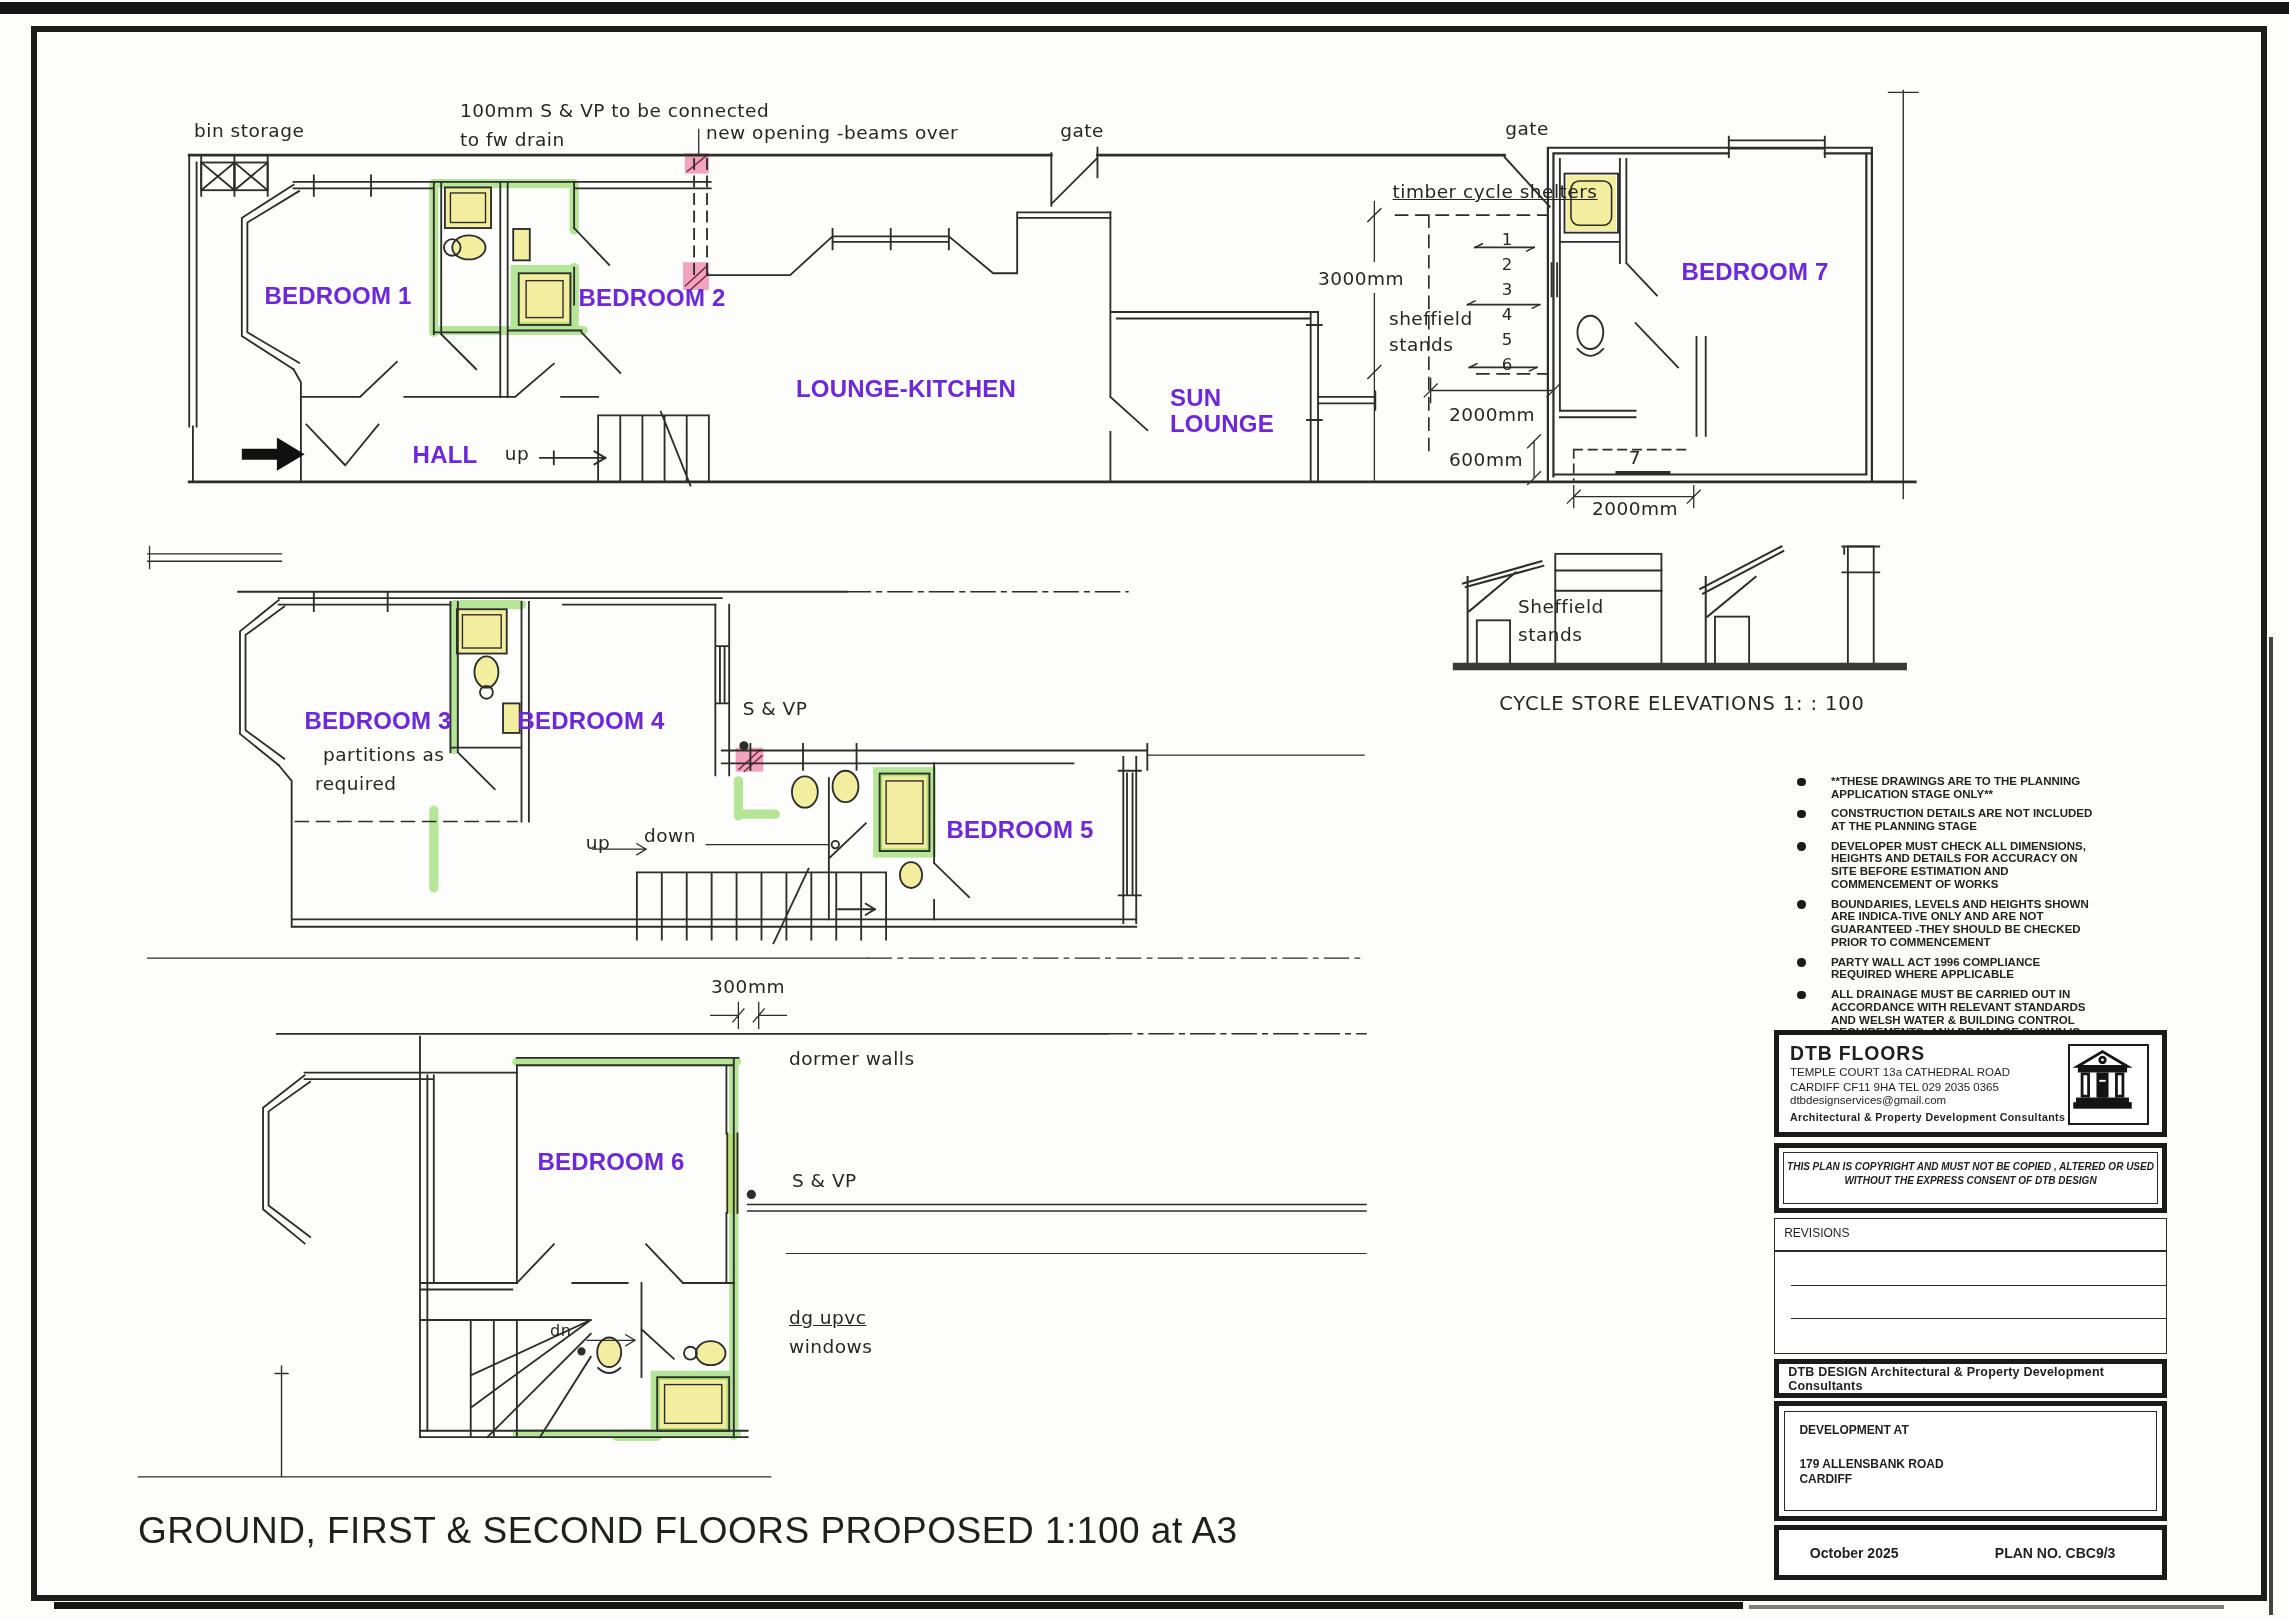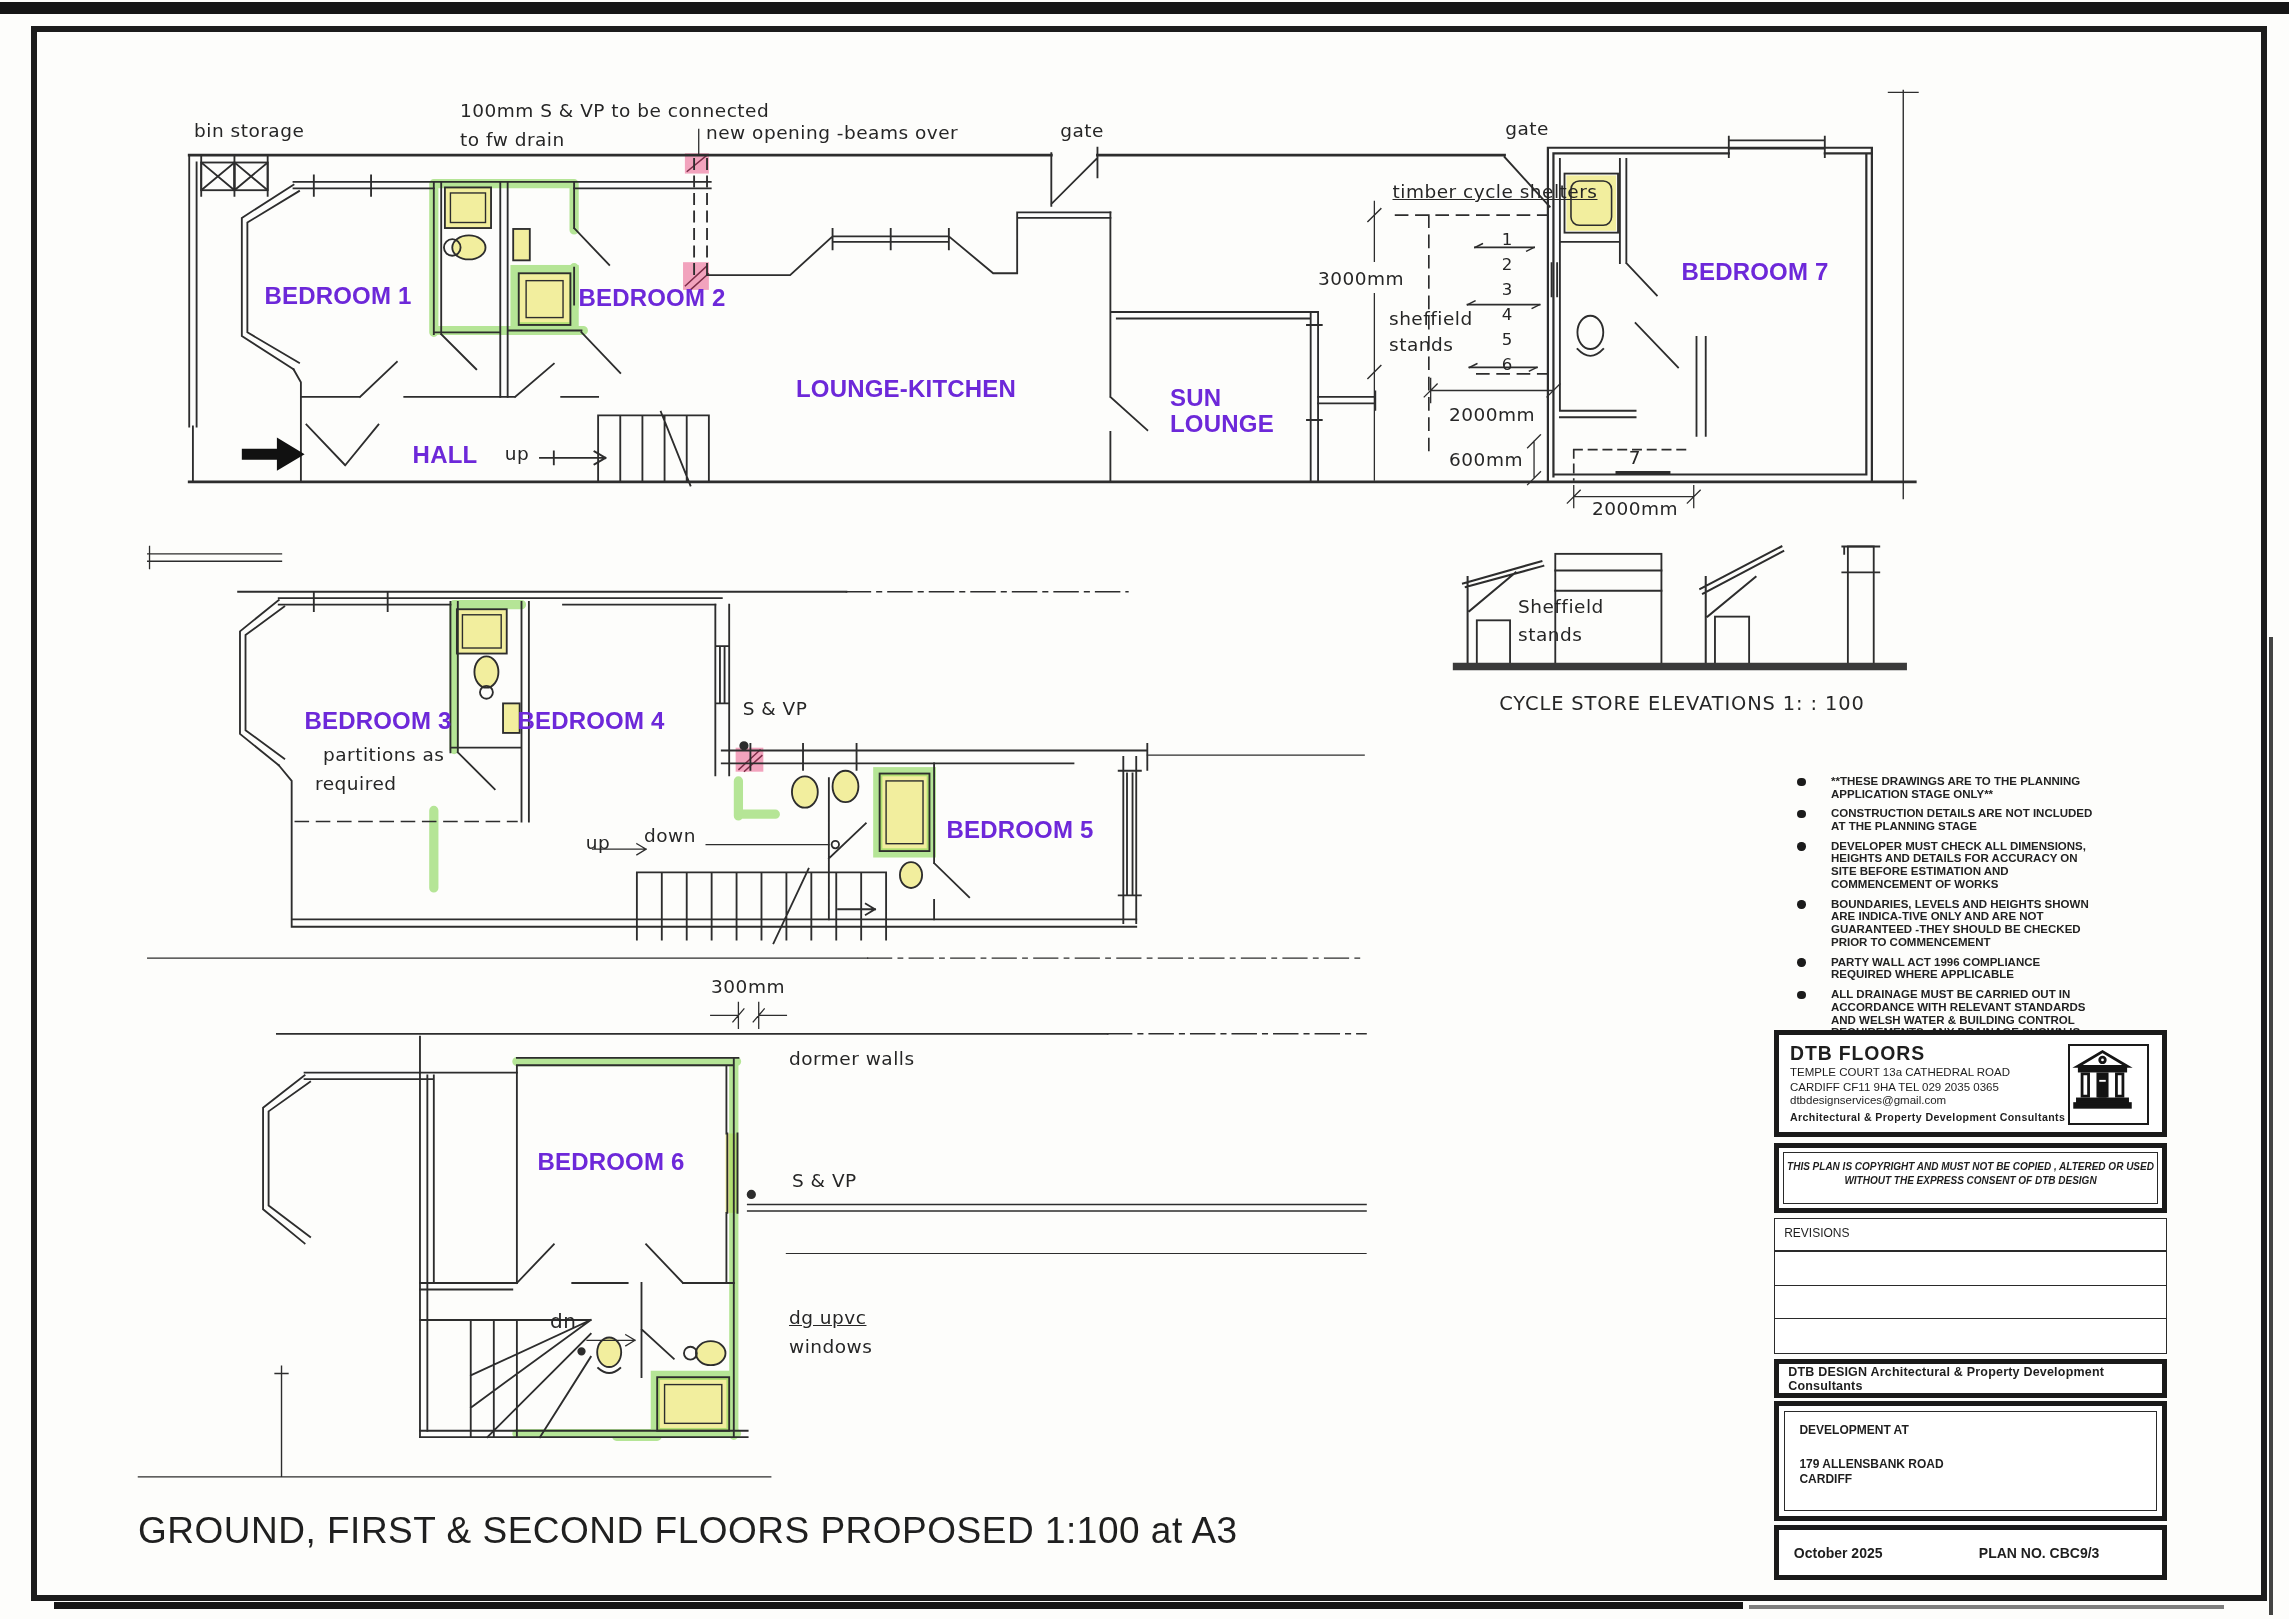--- a/index.html
+++ b/index.html
@@ -5,35 +5,35 @@
   html,body{margin:0;padding:0;background:#d8d8d4;}
   #sheet{
     position:relative;width:2290px;height:1620px;background:#fdfdfb;
     font-family:"DejaVu Sans", sans-serif;color:#2b2b2b;overflow:hidden;
   }
   .scan-strip{position:absolute;background:#151515;}
   .frame{position:absolute;left:31px;top:26px;width:2224px;height:1563px;border:6.5px solid #1c1c1c;}
   svg{position:absolute;left:0;top:0;}
   
   .lbl{position:absolute;font-family:"DejaVu Sans",sans-serif;font-size:18.5px;color:#262626;white-space:nowrap;letter-spacing:0.5px;}
-  .lbl.small{font-size:20px;}
+  .lbl.small{font-size:16px;margin-top:12px;}
   .lbl.ctr{transform:translateX(-50%);}
   
   .room{position:absolute;font-family:"Liberation Sans",sans-serif;font-weight:bold;font-size:24px;color:#6d28d9;white-space:nowrap;transform:translateX(-50%);letter-spacing:0.2px;}
   .room.left{transform:none;}
   .stand-col{position:absolute;left:1493px;top:227px;width:28px;display:flex;flex-direction:column;align-items:center;}
   .stand-col div{font-size:16.6px;line-height:25px;color:#262626;}
   .elev-title{position:absolute;left:1682px;top:692px;transform:translateX(-50%);font-size:19.4px;letter-spacing:0.9px;color:#262626;white-space:nowrap;}
   .bottom-title{position:absolute;left:138px;top:1510px;font-family:"Liberation Sans",sans-serif;font-weight:500;font-size:37px;color:#1f1f1f;letter-spacing:0.5px;white-space:nowrap;}
   
   #notes{position:absolute;left:1789px;top:775px;width:305px;}
   .note{position:relative;padding-left:42px;margin-bottom:6.5px;font-family:"Liberation Sans",sans-serif;font-weight:bold;font-size:11.5px;line-height:1.12;color:#222;}
   .note::before{content:"";position:absolute;left:8.3px;top:2.8px;width:8.3px;height:8.3px;border-radius:50%;background:#1b1b1b;}
   
-  .tb{position:absolute;left:1774px;width:393px;background:#fff;box-sizing:border-box;font-family:"Liberation Sans",sans-serif;color:#1e1e1e;}
+  .tb{position:absolute;left:1774px;width:393px;background:#fff;box-sizing:border-box;font-family:"Liberation Sans",sans-serif;color:#1e1e1e;padding-left:16px;}
   .tb.thick{border:5.5px solid #1a1a1a;}
   .tb.thin{border:1.8px solid #2a2a2a;}
   #tb-company{top:1030px;height:107px;padding:7.4px 9.2px 3.7px 11px;}
   .co-name{font-weight:bold;font-size:19.4px;letter-spacing:0.9px;font-family:"Liberation Sans",sans-serif;}
   .co-line{font-size:11.5px;line-height:1.25;}
   .co-mail{font-size:11.5px;}
   .co-tag{font-weight:bold;font-size:10.6px;margin-top:4.6px;letter-spacing:0.4px;}
   #tb-copy{top:1143px;height:70px;padding:3.7px;}
   #tb-copy .inner{border:1.8px solid #2a2a2a;height:100%;box-sizing:border-box;display:flex;flex-direction:column;justify-content:flex-start;padding-top:7.4px;}
   #tb-copy .inner div{font-style:italic;font-weight:bold;font-size:10px;text-align:center;line-height:1.35;}

